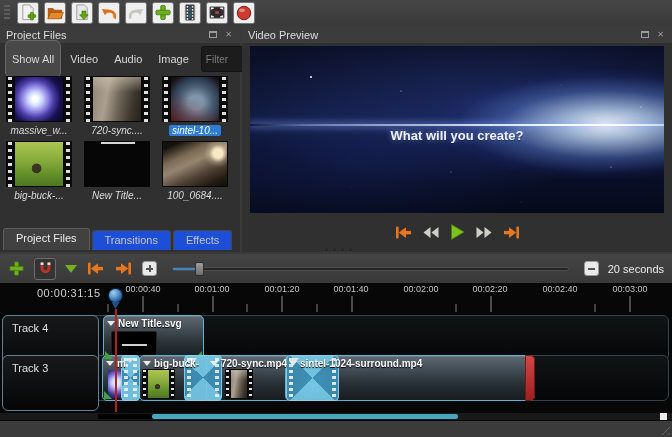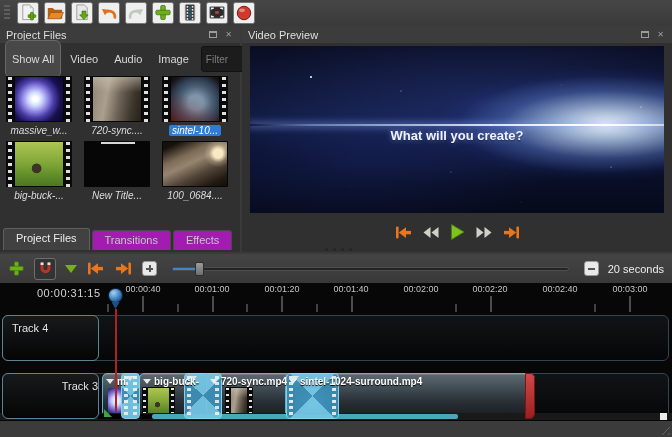--- a/index.html
+++ b/index.html
@@ -46,21 +46,21 @@
   .g-massive{background:radial-gradient(circle at 42% 50%,#ffffff 0 7%,#ccd8ff 20%,#9a8fe8 34%,#4a3fa8 52%,#181050 72%,#0a0726);}
   .g-720{background:linear-gradient(180deg,rgba(215,205,185,.5),rgba(0,0,0,0) 35%),linear-gradient(100deg,#8d8477 0%,#ab9f8f 30%,#6d6356 55%,#3d362d 80%,#262018);}
   .g-sintel{background:linear-gradient(25deg,rgba(130,30,25,.55),rgba(0,0,0,0) 50%),radial-gradient(circle at 52% 58%,#8195aa 0 20%,#4b6076 45%,#2c3a4e 68%,#191014 88%,#120c0d);}
   .g-bigbuck{background:radial-gradient(circle at 45% 60%,#3c3526 0 12%,rgba(0,0,0,0) 14%),linear-gradient(180deg,#adc553 0%,#84a93a 45%,#5f8b28 78%,#4d7722);}
   .g-bedroom{background:radial-gradient(circle at 86% 26%,rgba(255,240,200,.95) 0 7%,rgba(255,240,200,.25) 14%,rgba(0,0,0,0) 22%),linear-gradient(155deg,#15100b 0 10%,#7c6c56 32%,#958570 46%,#544639 66%,#241c13 86%,#110c07);}
   .g-title{background:#060606;position:relative;}
   .g-title::after{content:"";position:absolute;left:24%;right:24%;top:46%;height:2px;background:#d8d8d8;}
 
   
   .dtabs{position:absolute;left:3px;bottom:2px;height:23px;display:flex;align-items:flex-end;gap:2px;}
-  .dtab{font-size:11px;color:#c6c6c6;background:#a21caf;border:1px solid #494949;border-bottom:none;border-radius:3px 3px 0 0;padding:3px 12px 4px;font-family:inherit;}
+  .dtab{font-size:11px;color:#c6c6c6;background:#1d4ed8;border:1px solid #494949;border-bottom:none;border-radius:3px 3px 0 0;padding:3px 12px 4px;font-family:inherit;}
   .dtab.active{background:#414141;color:#ececec;border-color:#5e5e5e;padding-bottom:6px;}
 
   
   .screen{position:absolute;left:8px;top:20px;width:414px;height:167px;overflow:hidden;background:
     radial-gradient(ellipse 55% 45% at 86% 47%, rgba(255,255,255,.95), rgba(205,230,255,.75) 18%, rgba(110,150,240,.35) 45%, rgba(40,60,160,.12) 65%, transparent 75%),
     radial-gradient(ellipse 90% 70% at 55% 35%, rgba(52,72,165,.35), transparent 70%),
     radial-gradient(ellipse 70% 60% at 25% 70%, rgba(30,45,120,.30), transparent 70%),
     linear-gradient(180deg,#0a0e24,#101a3e 45%,#0b1230 62%,#060a1a);}
   .beam{position:absolute;left:0;width:100%;top:78px;height:2px;background:linear-gradient(90deg,transparent,rgba(170,195,255,.55) 15%,rgba(225,238,255,.9) 55%,#fff 82%,rgba(255,255,255,.6));box-shadow:0 0 7px 2px rgba(140,170,255,.45);}
   .stars{position:absolute;width:2px;height:2px;background:#fff;border-radius:50%;left:60px;top:30px;box-shadow:90px 14px 0 -.5px #cdd8ff,180px 48px 0 0 #fff,250px 8px 0 -.7px #aab8f0,300px 90px 0 -.5px #dde4ff,40px 110px 0 -.8px #99a8e8,140px 95px 0 -.6px #ccd5ff,330px 30px 0 -.4px #eef2ff,210px 125px 0 -.7px #8fa0e0;}
@@ -88,22 +88,22 @@
   .tl{position:absolute;left:0;top:283px;width:672px;height:138px;background:#070707;}
   .timecode{position:absolute;left:9px;top:4px;font-size:11px;color:#d2d2d2;letter-spacing:.5px;margin-left:28px;}
   .rl{position:absolute;top:1px;width:60px;text-align:center;font-size:9px;color:#c6c6c6;}
   .ticksA{position:absolute;left:103px;right:0;top:13px;height:16px;background:repeating-linear-gradient(90deg,transparent 0 68.5px,#909090 68.5px 69.5px);background-position:-28.5px 0;}
   .ticksB{position:absolute;left:103px;right:0;top:21px;height:8px;background:repeating-linear-gradient(90deg,transparent 0 68.5px,#7e7e7e 68.5px 69.5px);background-position:-63.5px 0;}
   .ph-ball{position:absolute;left:108px;top:5px;width:15px;height:15px;border-radius:50%;background:radial-gradient(circle at 35% 30%,#a8d0f0,#4a8cc8 45%,#1e4f86 80%,#143a66);border:1px solid #0c2a4a;z-index:9;}
   .ph-tail{position:absolute;left:111.5px;top:19px;width:8px;height:7px;background:#1e4f86;clip-path:polygon(0 0,100% 0,50% 100%);z-index:9;}
   .playline{position:absolute;left:114.5px;top:26px;height:103px;width:2px;background:#b42020;z-index:8;}
 
   .lane{position:absolute;left:2px;width:667px;height:46px;border:1px solid #30454f;border-radius:6px;background:linear-gradient(180deg,#111416,#050607);}
-  .t4{top:32px;}.t3{top:90px;text-align:right;}
-  .tlabel{position:absolute;left:2px;width:97px;height:46px;border:1px solid #5f8296;border-radius:6px;background:linear-gradient(180deg,#17191b,#050505);color:#e2e2e2;font-size:11px;padding:6px 0 0 9px;z-index:3;}
+  .t4{top:32px;}.t3{top:72px;}
+  .tlabel{position:absolute;left:2px;width:97px;height:56px;border:1px solid #5f8296;border-radius:6px;background:linear-gradient(180deg,#17191b,#050505);color:#e2e2e2;font-size:11px;padding:6px 0 0 9px;z-index:3;}
 
   .clip{position:absolute;height:46px;border:1px solid #5ab4d9;border-radius:5px;background:linear-gradient(180deg,#5d6870 0%,#434e56 30%,#272e34 65%,#171c20 100%);box-shadow:inset 0 1px 0 rgba(255,255,255,.14);}
   .head{position:absolute;left:3px;top:1px;right:2px;height:12px;display:flex;align-items:center;gap:3px;font-size:10px;font-weight:bold;color:#fff;text-shadow:0 1px 1px #000;white-space:nowrap;overflow:hidden;z-index:7;}
   .chev{flex:0 0 auto;width:0;height:0;border-left:4px solid transparent;border-right:4px solid transparent;border-top:5px solid #f0f0f0;opacity:.95;}
   .gtl{position:absolute;left:1px;bottom:1px;width:0;height:0;border-bottom:8px solid #3fa33f;border-right:8px solid transparent;z-index:4;}
   .gtr{position:absolute;right:1px;bottom:1px;width:0;height:0;border-bottom:8px solid #3fa33f;border-left:8px solid transparent;z-index:4;}
   .ntthumb{position:absolute;left:7px;top:15px;width:46px;height:27px;background:#000;border:1px solid #222;border-radius:2px;}
   .ntthumb::after{content:"";position:absolute;left:10px;top:12px;width:25px;height:2px;background:#cfcfcf;}
 
   .tfilm{position:absolute;background:#0b0b0b;overflow:hidden;border-radius:1px;}
@@ -392,20 +392,29 @@
       <div class="ticksA"></div>
       <div class="ticksB"></div>
     </div>
 
     <div class="ph-ball"></div>
     <div class="ph-tail"></div>
     <div class="playline"></div>
 
     <div class="lane t4"></div>
     <div class="tlabel t4"><span>Track 4</span></div>
+    <div class="clip t4" style="left:103px;width:101px;">
+      <div class="head">
+          <span class="chev"></span>
+          <span>New Title.svg</span>
+        </div>
+      <div class="ntthumb"></div>
+      <span class="gtl"></span>
+      <span class="gtr"></span>
+    </div>
 
     <div class="lane t3"></div>
     <div class="tlabel t3"><span>Track 3</span></div>
 
     <div class="clip t3" style="left:102px;width:38px;">
       <div class="head">
           <span class="chev"></span>
           <span>m</span>
         </div>
       <div class="dthumb"></div>

